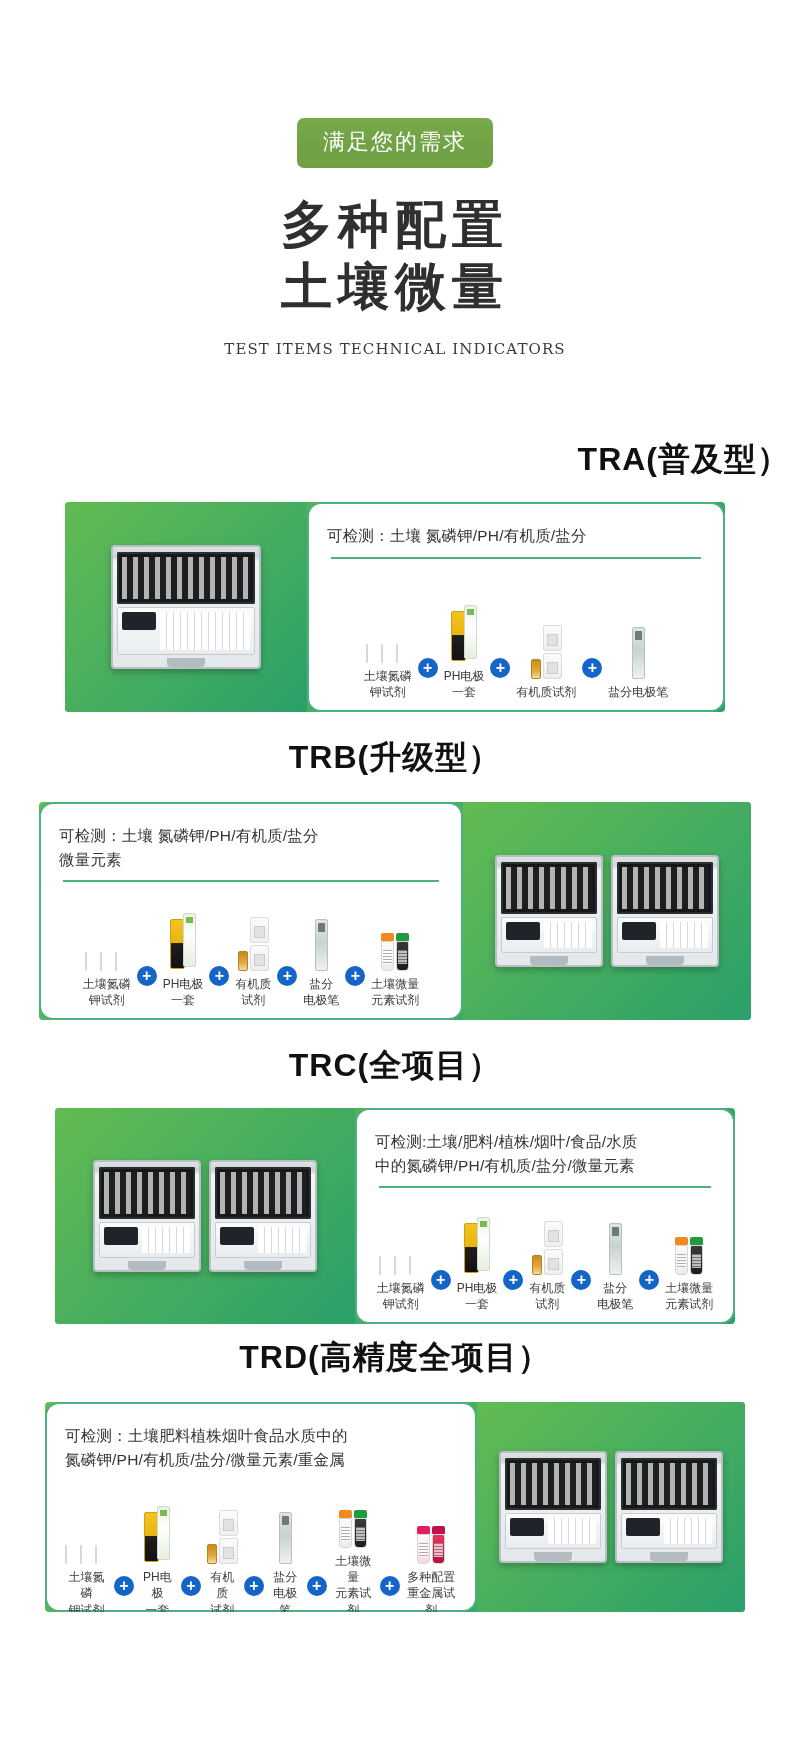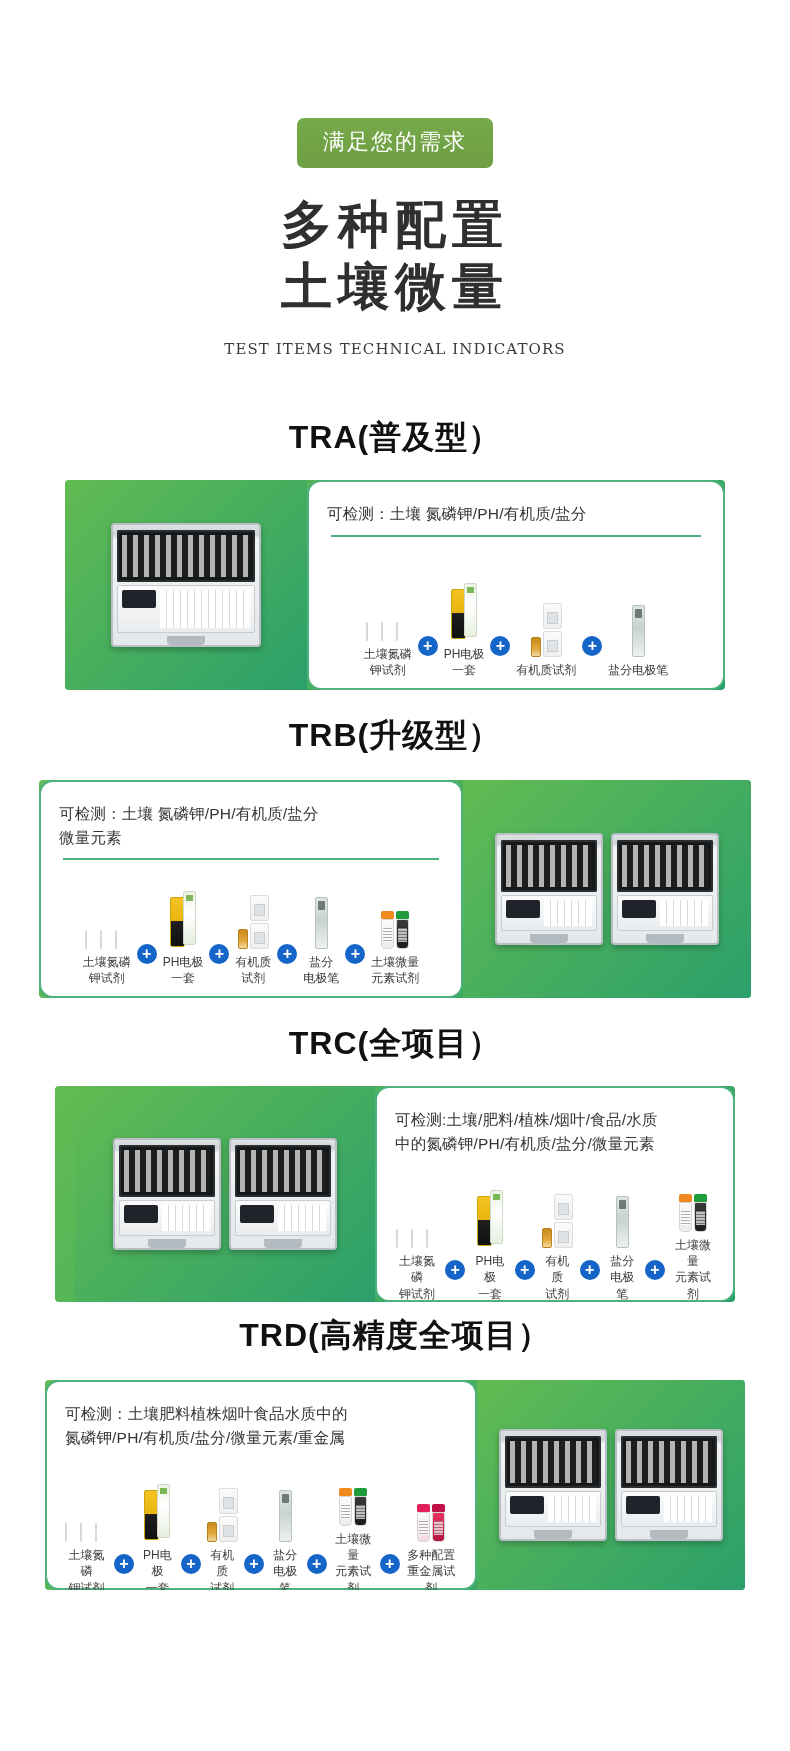--- a/index.html
+++ b/index.html
@@ -41,36 +41,36 @@
   }
 
   
   .sec-title {
     text-align: center;
     font-size: 32px;
     font-weight: bold;
     color: #111111;
     letter-spacing: 1px;
   }
-  .sec-title.s-tra { margin-top: 58px; }
+  .sec-title.s-tra { margin-top: 80px; text-align: right; }
   .sec-title.s-trb { margin-top: 24px; }
   .sec-title.s-trc { margin-top: 24px; }
   .sec-title.s-trd { margin-top: 12px; }
 
   
   .card {
     position: relative;
     display: flex;
     border-radius: 4px;
     overflow: hidden;
     background: linear-gradient(135deg,#63bc52 0%,#2aa06a 100%);
   }
   .card.w-a { width: 660px; margin: 20px auto 0; height: 210px; }
   .card.w-b { width: 712px; margin: 22px auto 0; height: 218px; }
-  .card.w-c { width: 680px; margin: 20px auto 8px; height: 216px; padding-left: 20px; }
+  .card.w-c { width: 680px; margin: 20px auto 8px; height: 216px; }
   .card.w-d { width: 700px; margin: 22px auto 0; height: 210px; }
 
   
   .photo {
     flex: 0 0 auto;
     position: relative;
     background: linear-gradient(135deg,#62bb52 0%,#2ba06b 100%);
     display: flex; align-items: center; justify-content: center;
   }
   .photo.p-a  { width: 242px; }

